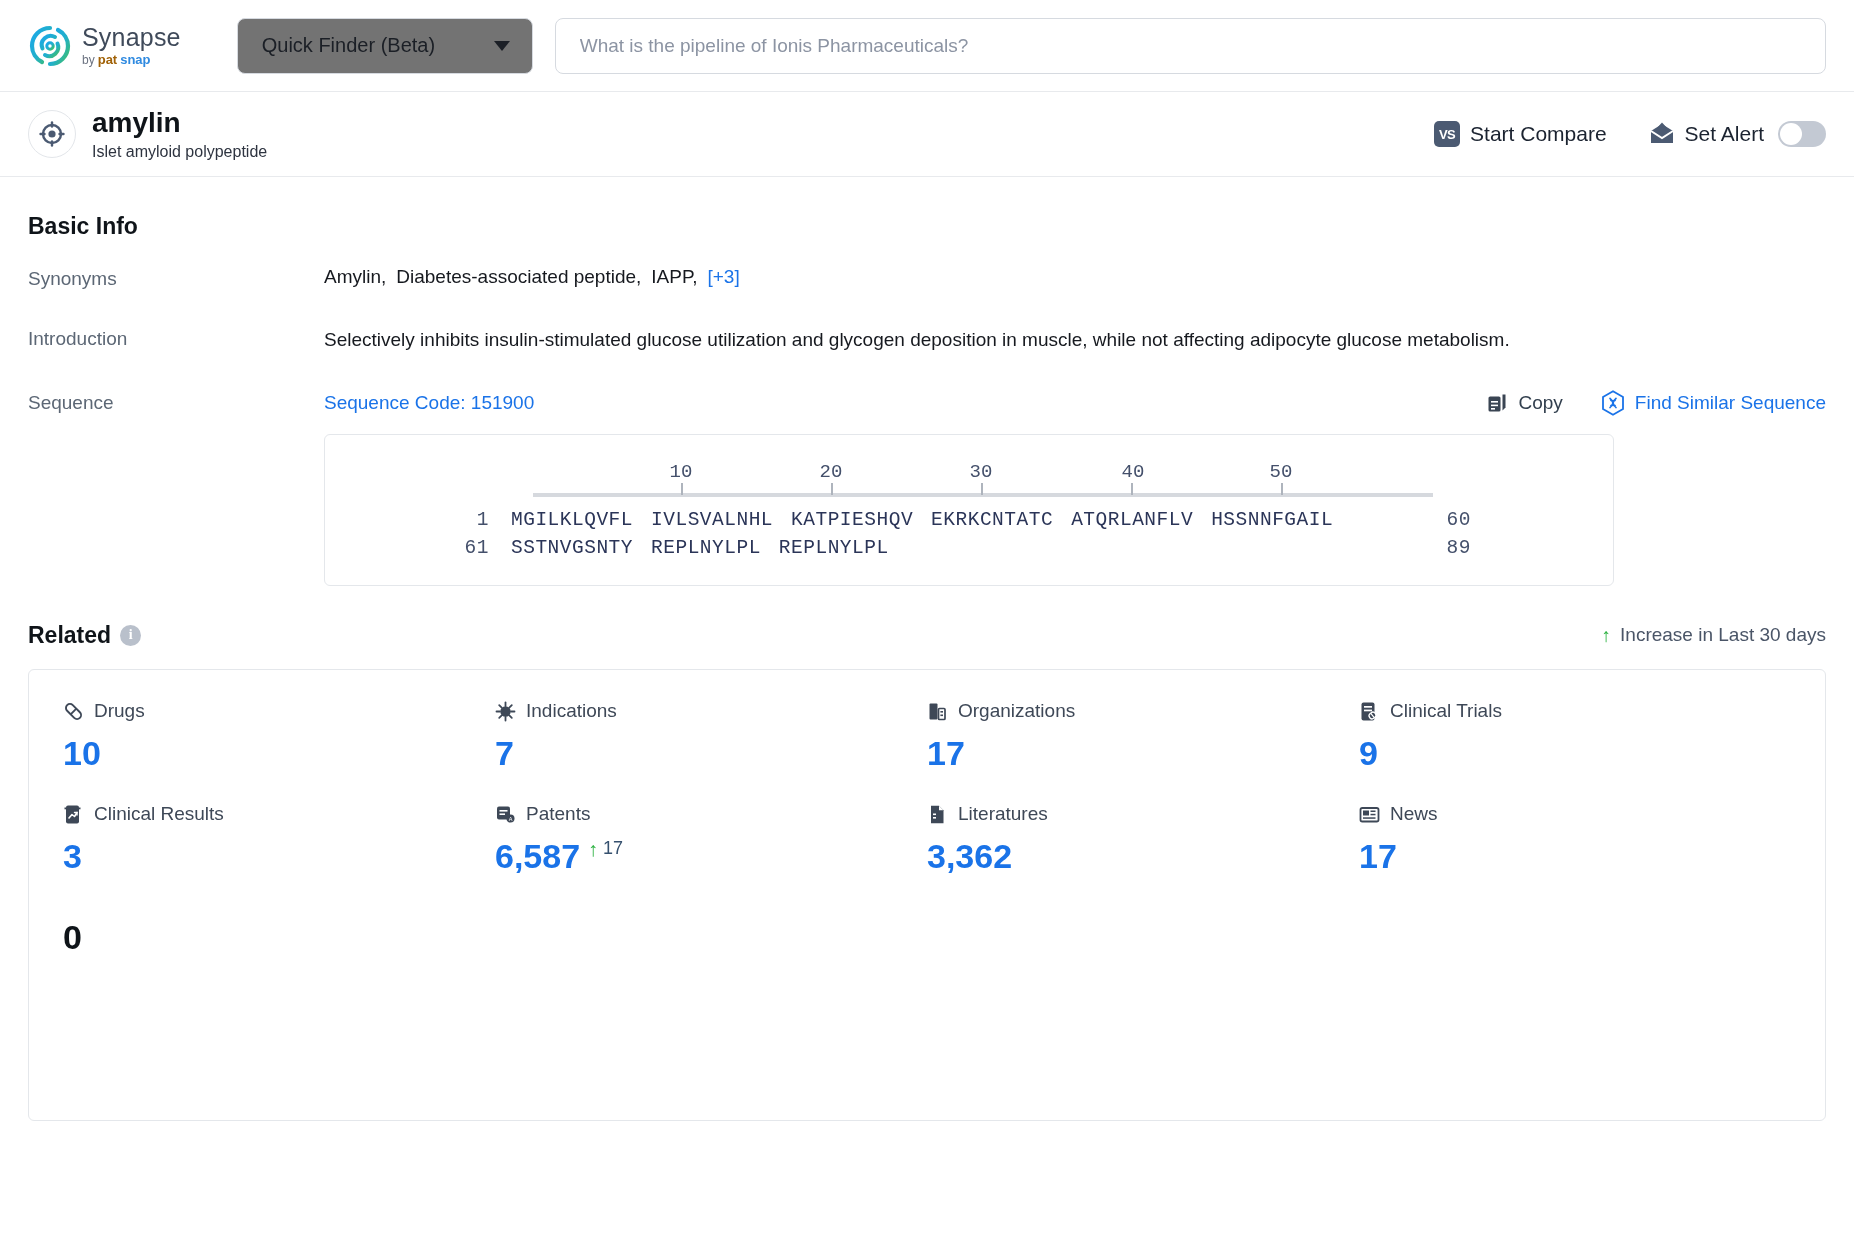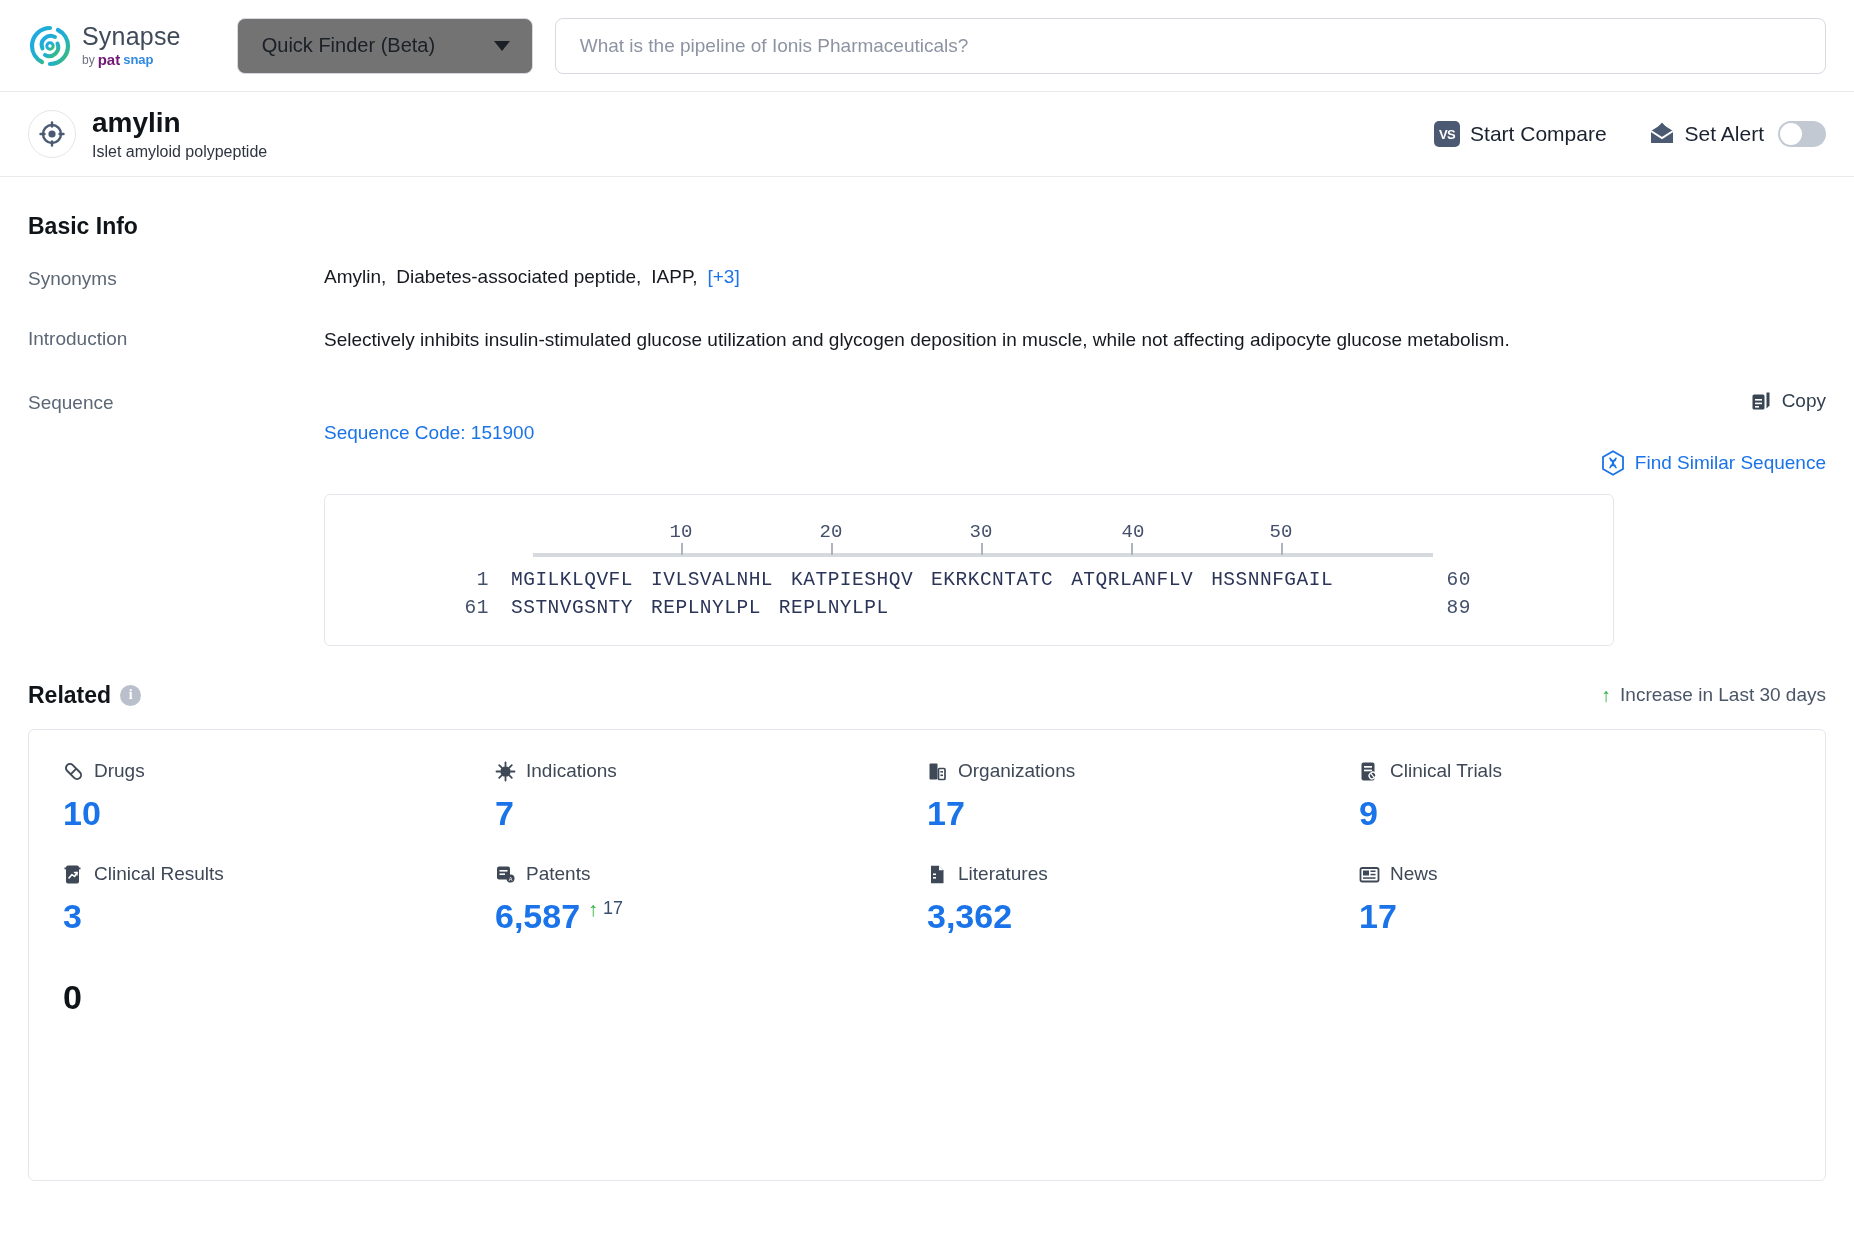--- a/index.html
+++ b/index.html
@@ -33,21 +33,21 @@
     letter-spacing: .2px;
   }
   .logo-sub {
     font-size: 12px;
     margin-top: 3px;
     color: #6b7280;
     display: flex;
     align-items: center;
     gap: 3px;
   }
-  .logo-sub .pat { color: #701a75; font-weight: 700; font-size: 15px; }
+  .logo-sub .pat { color: #a16207; font-weight: 700; font-size: 13px; }
   .logo-sub .snap { color: #2f8ae0; font-weight: 700; font-size: 13px; }
 
   .finder-select {
     margin-left: 56px;
     width: 296px;
     height: 56px;
     border: 1px solid #d6dae0;
     border-radius: 8px;
     background: #737373;
     display: flex;
@@ -166,21 +166,21 @@
   }
   .row-value { flex: 1 1 auto; font-size: 19px; color: #16191f; }
 
   .syn-list { display: flex; flex-wrap: wrap; gap: 16px 10px; align-items: flex-start; }
   .syn-more { color: #1a73e8; cursor: pointer; }
 
   .intro-text { line-height: 1.45; color: #16191f; }
 
   .seq-code { color: #1a73e8; font-size: 19px; cursor: pointer; }
   .seq-head { display: flex; align-items: center; }
-  .seq-tools { margin-left: auto; display: flex; align-items: flex-end; gap: 38px; flex-direction: column; }
+  .seq-tools { margin-left: auto; display: flex; align-items: center; gap: 38px; }
   .seq-tool { display: flex; align-items: center; gap: 10px; cursor: pointer; font-size: 19px; }
   .seq-tool.copy { color: #33404f; }
   .seq-tool.similar { color: #1a73e8; }
 
   .seq-panel {
     margin-top: 18px;
     border: 1px solid #e4e7eb;
     border-radius: 6px;
     padding: 26px 0 26px 0;
     width: 1290px;

